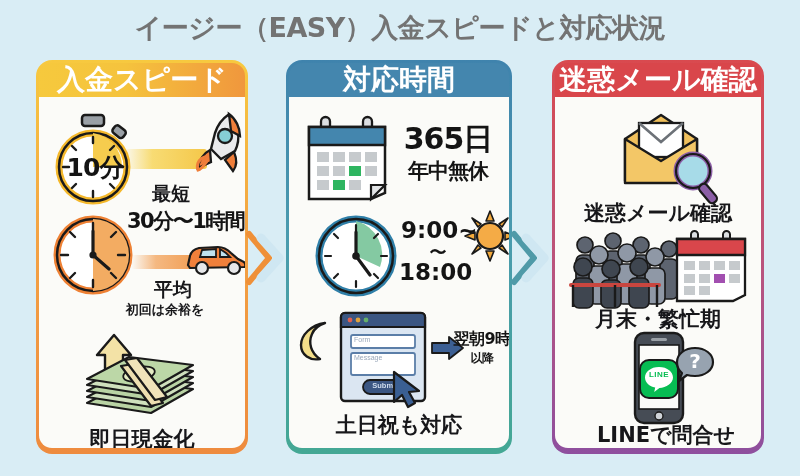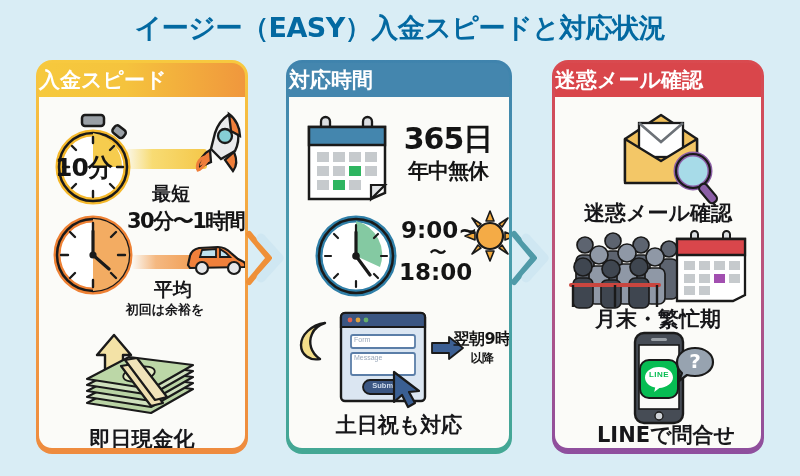--- a/index.html
+++ b/index.html
@@ -9,39 +9,39 @@
     font-family:"Liberation Sans","DejaVu Sans",sans-serif;
     overflow:hidden;
     position:relative;
   }
   #stage{position:relative;width:800px;height:476px;}
 
   
   .title{
     position:absolute;top:10px;left:0;width:800px;
     text-align:center;
-    font-size:27px;font-weight:bold;color:#0369a1;
+    font-size:27px;font-weight:bold;color:#737373;
     letter-spacing:-0.5px;
     font-family:"DejaVu Sans","Liberation Sans",sans-serif;
   }
 
   
   .panel{
     position:absolute;top:60px;height:394px;
     border-radius:16px;
     padding:3px;
     box-sizing:border-box;
   }
   .panel.p1{left:36px;width:212px;background:linear-gradient(180deg,#f7c93f 0%,#f3a243 45%,#ee8b3e 100%);}
   .panel.p2{left:286px;width:226px;background:linear-gradient(180deg,#3f83ad 0%,#4a9bae 45%,#44a894 100%);}
   .panel.p3{left:552px;width:212px;background:linear-gradient(180deg,#d94a4f 0%,#b8547f 55%,#8e4f9e 100%);}
 
   .panel-head{
-    height:34px;line-height:34px;
-    font-size:21px;font-weight:bold;color:#ffffff;
+    height:34px;line-height:34px;text-align:center;
+    font-size:28px;font-weight:bold;color:#ffffff;
     border-radius:13px 13px 0 0;
     font-family:"DejaVu Sans","Liberation Sans",sans-serif;
     letter-spacing:0px;
   }
   .p1 .panel-head{background:linear-gradient(90deg,#f6c93d 0%,#f5c33d 42%,#f0973d 100%);}
   .p2 .panel-head{background:#4486ae;}
   .p3 .panel-head{background:#d9464b;}
 
   .panel-body{
     position:relative;
@@ -111,21 +111,21 @@
             <line x1="14" y1="54" x2="20" y2="54"></line>
             <line x1="68" y1="54" x2="74" y2="54"></line>
             <line x1="23" y1="33" x2="27" y2="37"></line>
             <line x1="61" y1="71" x2="65" y2="75"></line>
             <line x1="23" y1="75" x2="27" y2="71"></line>
             <line x1="61" y1="37" x2="65" y2="33"></line>
           </g>
         </svg>
         </span>
 
-        <div class="bigtext" style="position:absolute;left:16px;top:48px;width:80px;text-align:left;font-size:25px;letter-spacing:-1px;">10分</div>
+        <div class="bigtext" style="position:absolute;left:16px;top:48px;width:80px;text-align:center;font-size:25px;letter-spacing:-1px;">10分</div>
 
         <span style="position:absolute;left:150px;top:6px;">
         <svg width="62" height="66" viewBox="0 0 62 66">
           <path d="M39 6 C50 14 52 30 46 42 L32 50 L22 40 L26 24 C29 15 33 10 39 6 Z" fill="#e9eaec" stroke="#1a1a1a" stroke-width="2.4"></path>
           <path d="M40 5 C47 10 51 19 51 27 L42 22 Z" fill="#ef7e3a" stroke="#1a1a1a" stroke-width="2.3"></path>
           <path d="M21 41 C15 44 10 51 9 59 L22 53 Z" fill="#ef7e3a" stroke="#1a1a1a" stroke-width="2.3"></path>
           <path d="M45 43 C48 50 48 57 44 62 L36 51 Z" fill="#ef7e3a" stroke="#1a1a1a" stroke-width="2.3"></path>
           <circle cx="36" cy="27" r="7" fill="#86cfd6" stroke="#1a1a1a" stroke-width="2.3"></circle>
           <path d="M16 48 C10 50 7 55 9 61 C13 60 15 56 18 52" fill="none" stroke="#ef7e3a" stroke-width="3" stroke-linecap="round"></path>
         </svg>

